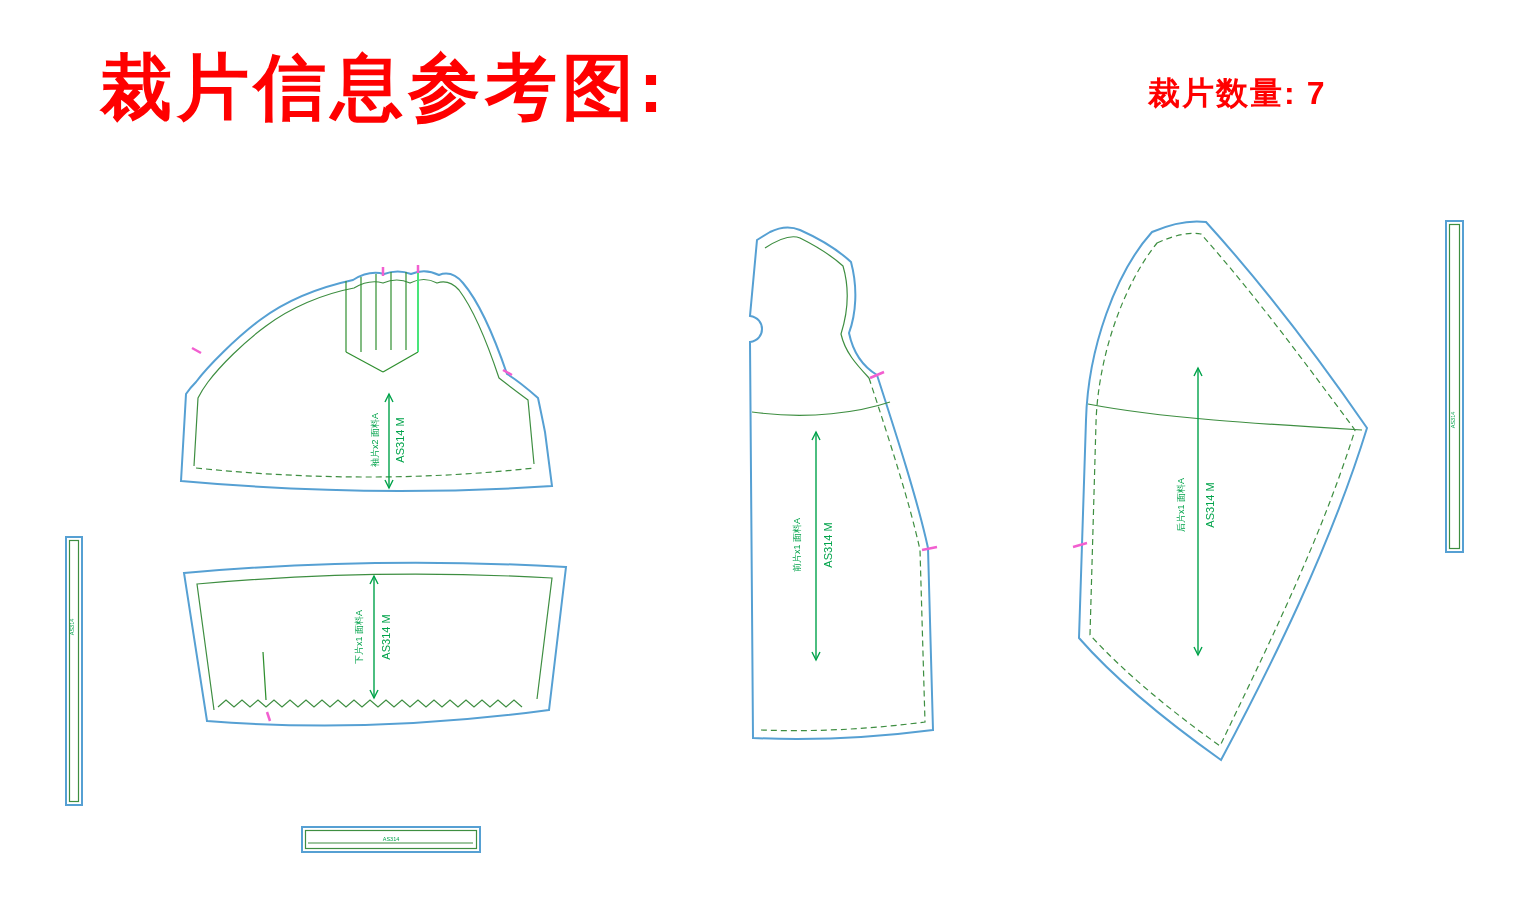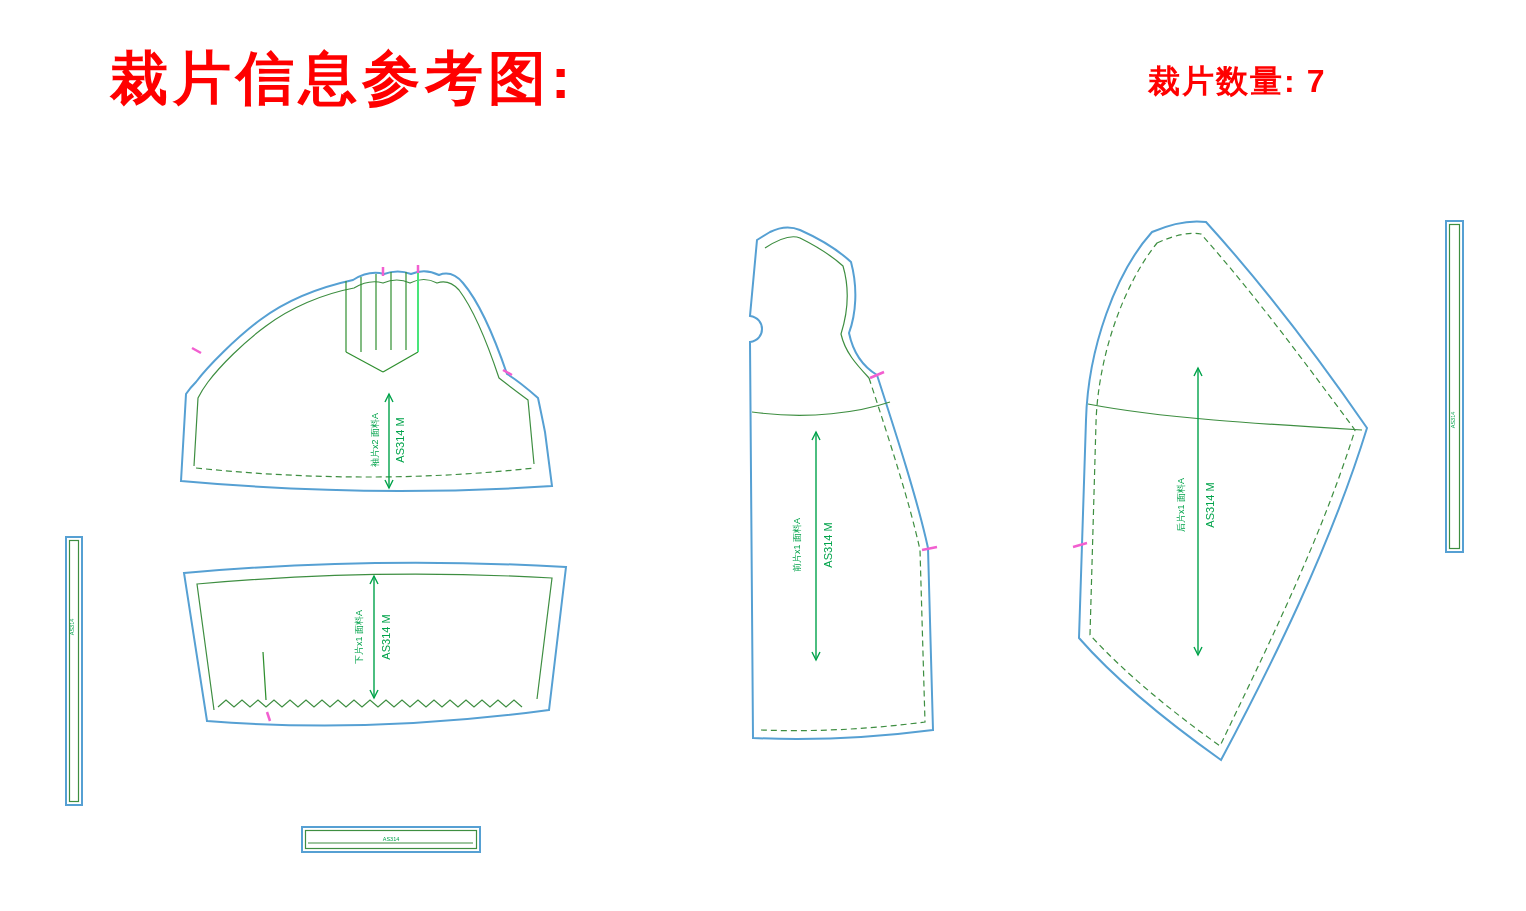--- a/index.html
+++ b/index.html
@@ -1,20 +1,20 @@
 <!DOCTYPE html>
 <html><head>
 <meta charset="utf-8">
 <style>
   html,body{margin:0;padding:0;background:#ffffff;}
   #page{position:relative;width:1526px;height:911px;background:#ffffff;overflow:hidden;
         font-family:"Liberation Sans",sans-serif;}
-  #title{position:absolute;left:110px;top:40px;font-size:58px;font-weight:900;
+  #title{position:absolute;left:100px;top:40px;font-size:72px;font-weight:900;
          color:#ff0000;letter-spacing:5px;white-space:nowrap;}
-  #count{position:absolute;left:1148px;top:60px;font-size:32px;font-weight:900;
+  #count{position:absolute;left:1148px;top:72px;font-size:32px;font-weight:900;
          color:#ff0000;letter-spacing:2px;white-space:nowrap;}
   #count .val{margin-left:10px;}
   svg{position:absolute;left:0;top:0;}
   .outline{fill:none;stroke:#56a0d3;stroke-width:2;}
   .seam{fill:none;stroke:#3e8e41;stroke-width:1.2;}
   .seam-dash{fill:none;stroke:#3e8e41;stroke-width:1.2;stroke-dasharray:6 4;}
   .grain{stroke:#00a34a;stroke-width:1.4;fill:none;}
   .pleat{stroke:#2f8f2f;stroke-width:1.2;fill:none;}
   .pleat-hl{stroke:#49e57a;stroke-width:2;fill:none;}
   .notch{stroke:#f25fd0;stroke-width:2.5;fill:none;}

